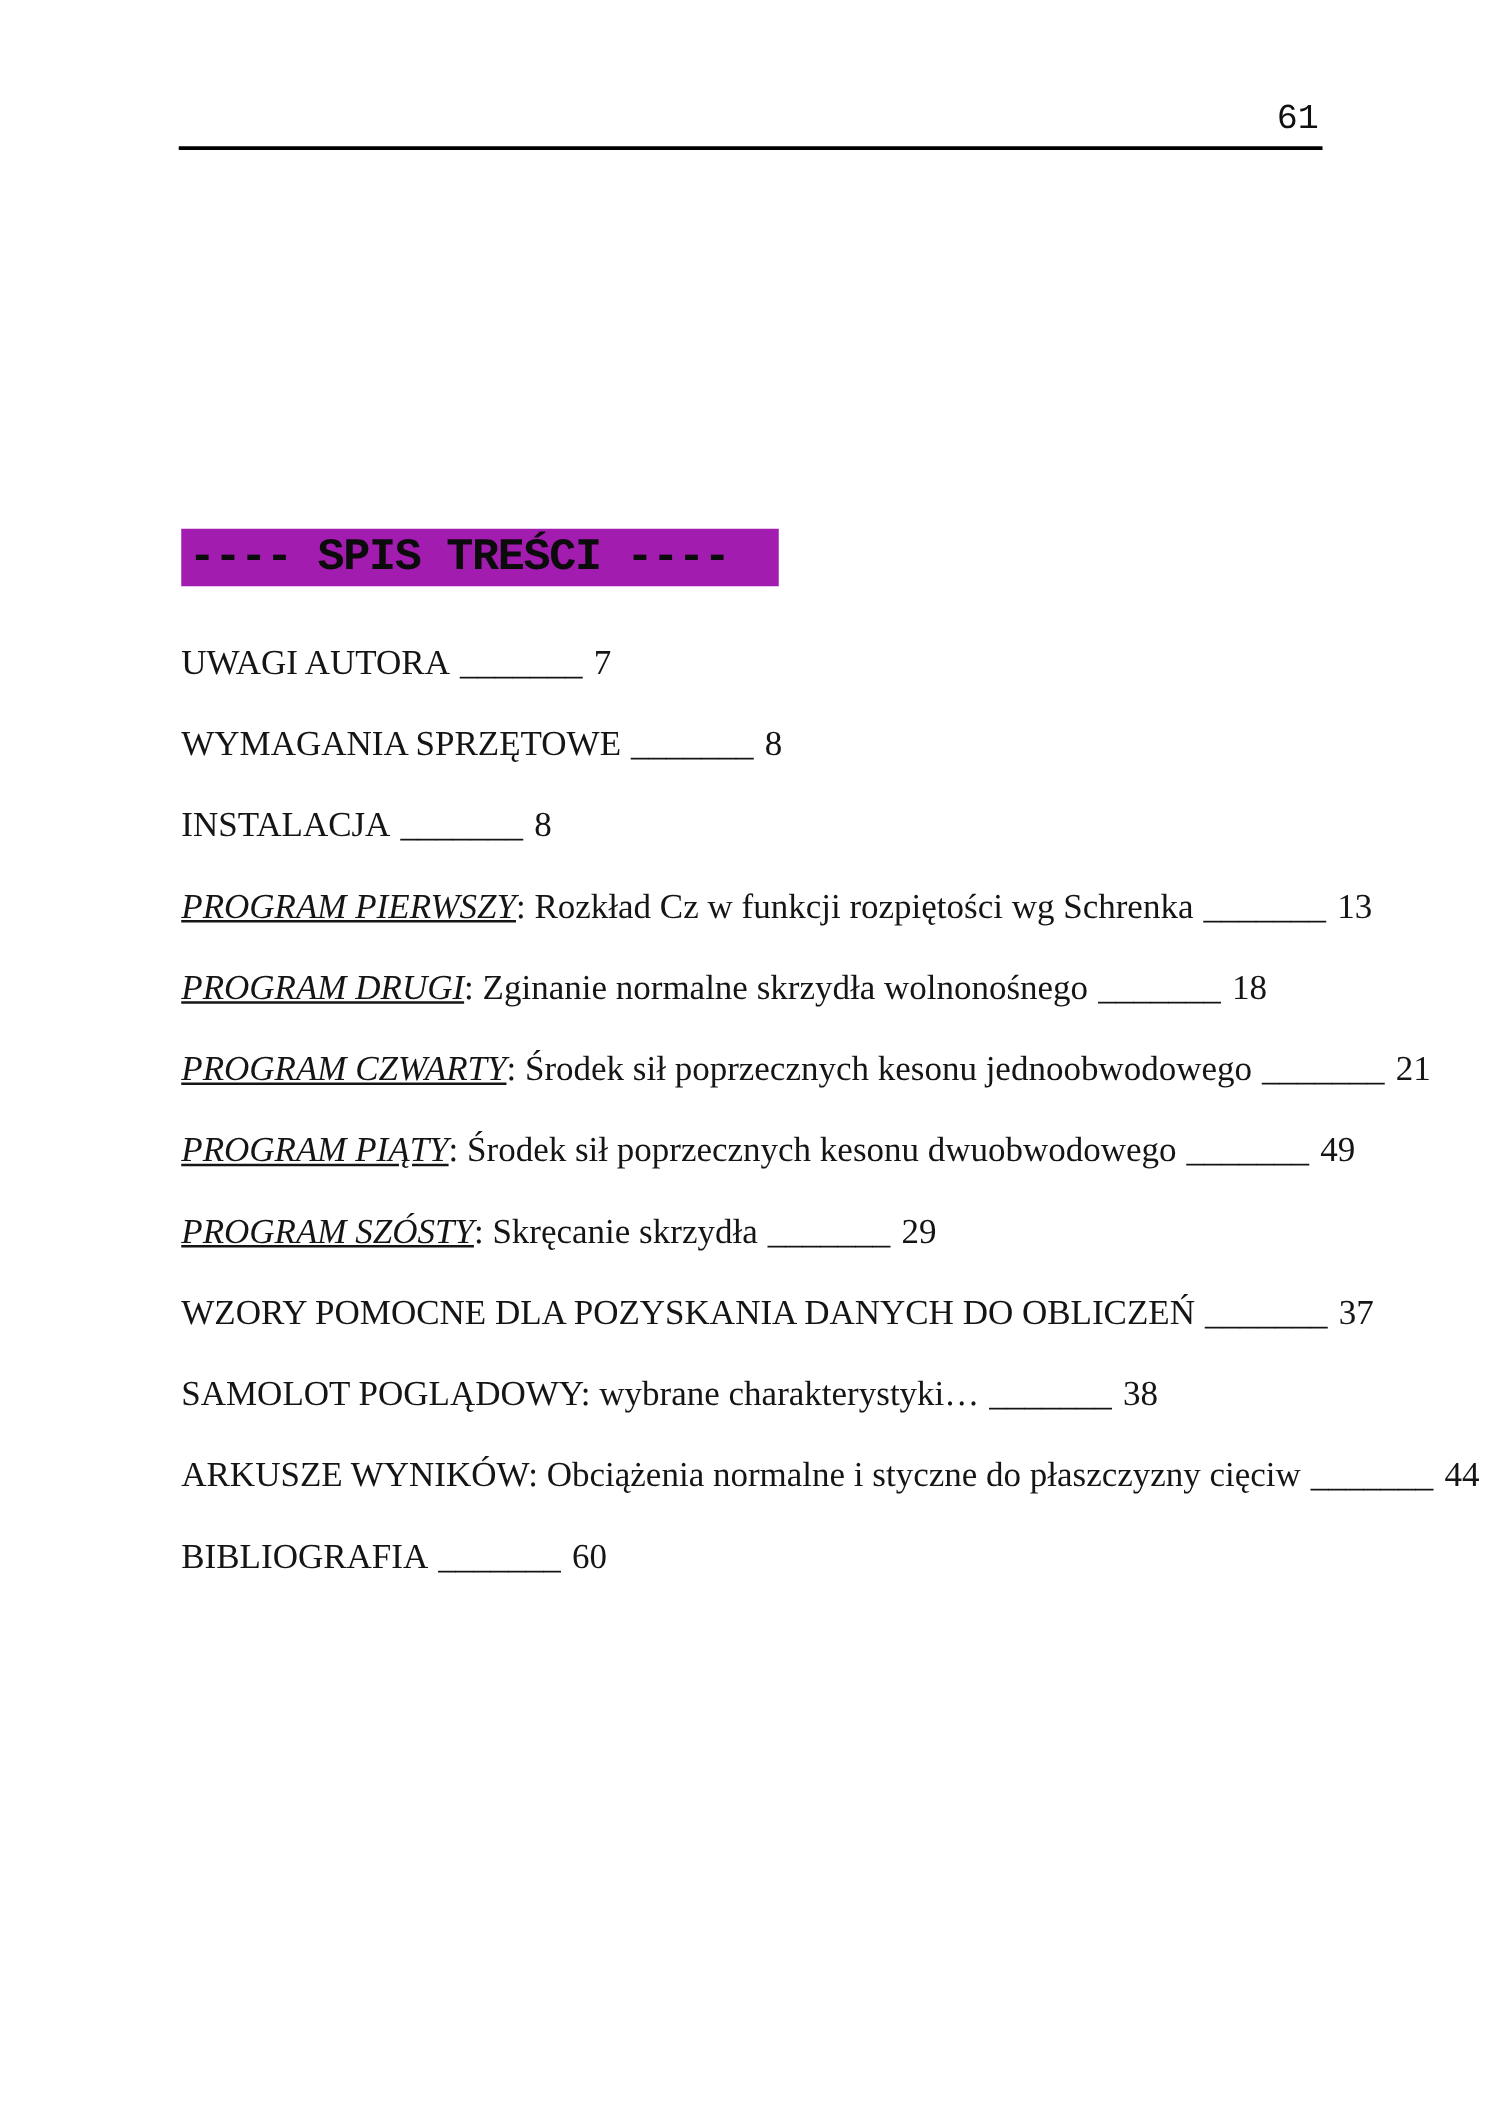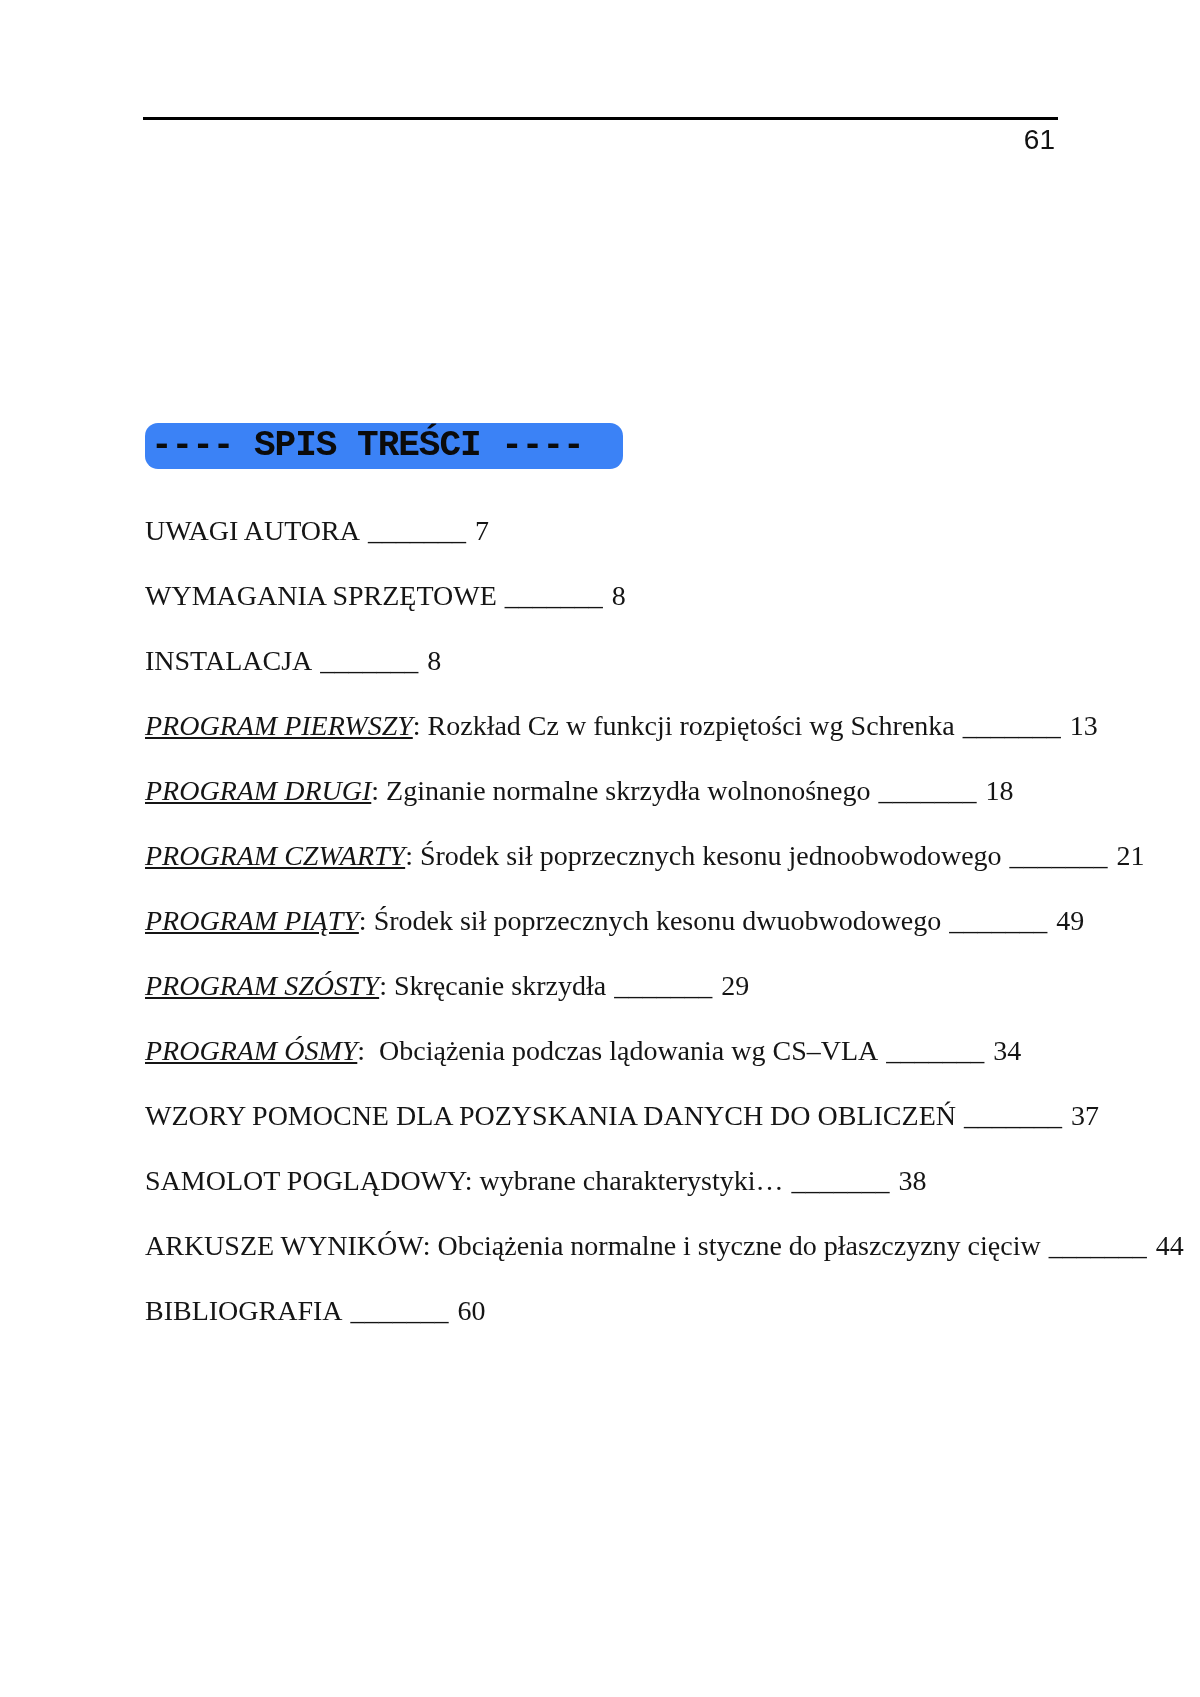--- a/index.html
+++ b/index.html
@@ -15,49 +15,47 @@
     overflow: hidden;
     font-family: "Liberation Serif", serif;
     color: #1a1a1a;
   }
   .page-number {
     position: absolute;
     top: 80px;
     left: 955px;
     width: 100px;
     text-align: right;
-    font-family: Liberation Sans, sans-serif;
+    font-family: Liberation Mono, monospace;
     font-size: 28px;
     color: #111111;
-    margin-top: 44px;
   }
   .top-rule {
     position: absolute;
     left: 143px;
     top: 117px;
     width: 915px;
     height: 3px;
     background: #000000;
   }
   .toc-heading {
     position: absolute;
     left: 145px;
     top: 423px;
     width: 472px;
     height: 46px;
-    background: #3b82f6;
+    background: #a21caf;
     font-family: "Liberation Mono", "DejaVu Sans Mono", monospace;
     font-weight: bold;
     font-size: 36px;
     line-height: 46px;
     letter-spacing: -1px;
     padding-left: 6px;
     white-space: pre;
     color: #0b0b0b;
-    border-radius: 13px;
   }
   .toc {
     position: absolute;
     left: 145px;
     top: 498px;
     width: 1000px;
   }
   .toc-row {
     line-height: 65px;
     font-size: 28px;
@@ -92,20 +90,19 @@
 
   <div class="toc">
     <div class="toc-row"><span class="u"></span><span>UWAGI AUTORA</span><span class="leader">_______</span><span class="pg">7</span></div>
     <div class="toc-row"><span class="u"></span><span>WYMAGANIA SPRZĘTOWE</span><span class="leader">_______</span><span class="pg">8</span></div>
     <div class="toc-row"><span class="u"></span><span>INSTALACJA</span><span class="leader">_______</span><span class="pg">8</span></div>
     <div class="toc-row"><span class="u">PROGRAM PIERWSZY</span><span>: Rozkład Cz w funkcji rozpiętości wg Schrenka</span><span class="leader">_______</span><span class="pg">13</span></div>
     <div class="toc-row"><span class="u">PROGRAM DRUGI</span><span>: Zginanie normalne skrzydła wolnonośnego</span><span class="leader">_______</span><span class="pg">18</span></div>
     <div class="toc-row"><span class="u">PROGRAM CZWARTY</span><span>: Środek sił poprzecznych kesonu jednoobwodowego</span><span class="leader">_______</span><span class="pg">21</span></div>
     <div class="toc-row"><span class="u">PROGRAM PIĄTY</span><span>: Środek sił poprzecznych kesonu dwuobwodowego</span><span class="leader">_______</span><span class="pg">49</span></div>
     <div class="toc-row"><span class="u">PROGRAM SZÓSTY</span><span>: Skręcanie skrzydła</span><span class="leader">_______</span><span class="pg">29</span></div>
-    <div class="toc-row"><span class="u">PROGRAM ÓSMY</span><span>:  Obciążenia podczas lądowania wg CS–VLA</span><span class="leader">_______</span><span class="pg">34</span></div>
     <div class="toc-row"><span class="u"></span><span>WZORY POMOCNE DLA POZYSKANIA DANYCH DO OBLICZEŃ</span><span class="leader">_______</span><span class="pg">37</span></div>
     <div class="toc-row"><span class="u"></span><span>SAMOLOT POGLĄDOWY: wybrane charakterystyki…</span><span class="leader">_______</span><span class="pg">38</span></div>
     <div class="toc-row"><span class="u"></span><span>ARKUSZE WYNIKÓW: Obciążenia normalne i styczne do płaszczyzny cięciw</span><span class="leader">_______</span><span class="pg">44</span></div>
     <div class="toc-row"><span class="u"></span><span>BIBLIOGRAFIA</span><span class="leader">_______</span><span class="pg">60</span></div>
   </div>
 
 </div>
 
 </body></html>

